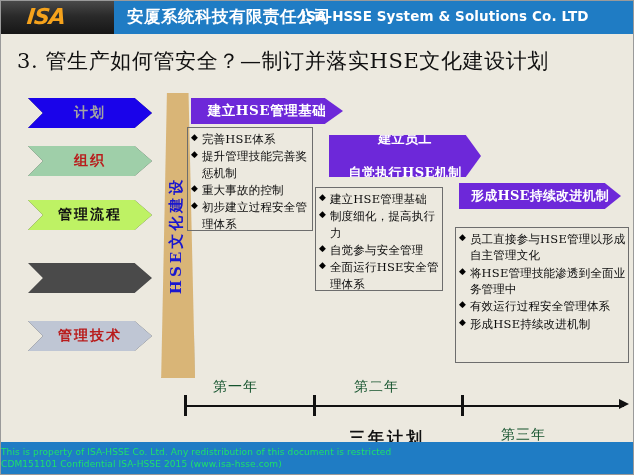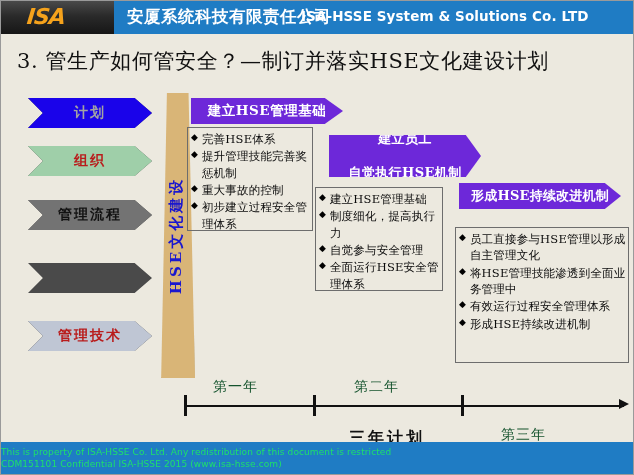--- a/index.html
+++ b/index.html
@@ -92,21 +92,21 @@
     font-size: 14px;
     font-weight: bold;
     color: #b91c1c;
     letter-spacing: 2px;
     clip-path: polygon(0% 0%, 86% 0%, 100% 50%, 86% 100%, 0% 100%, 12% 50%);
     filter: drop-shadow(1.5px 1.5px 0.8px rgba(90,90,90,0.55));
   }
   .chevron span { pointer-events: none; }
   #chev-0 { top: 97px;  background: #1a03ea; color: #a3a3a3; }
   #chev-1 { top: 145px; background: #9fcfa9; }
-  #chev-2 { top: 199px; background: #737373; color: #121212; }
+  #chev-2 { top: 199px; background: #bef264; color: #121212; }
   #chev-3 { top: 262px; background: #ebe7dc; }
   #chev-4 { top: 320px; background: #bfc6d4; }
   .chev-outline {
     position: absolute;
     left: 27px;
     width: 124px;
     height: 30px;
     clip-path: polygon(0% 0%, 86% 0%, 100% 50%, 86% 100%, 0% 100%, 12% 50%);
     background: #4a4a4a;
     z-index: 0;

